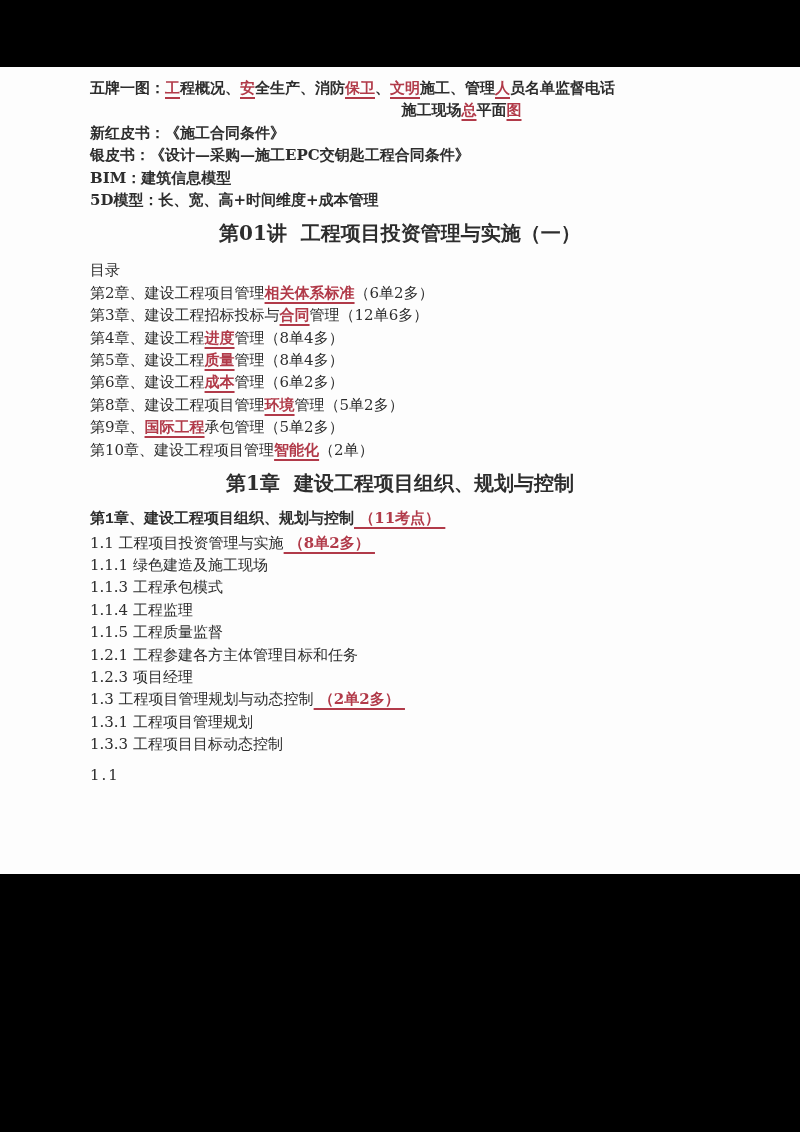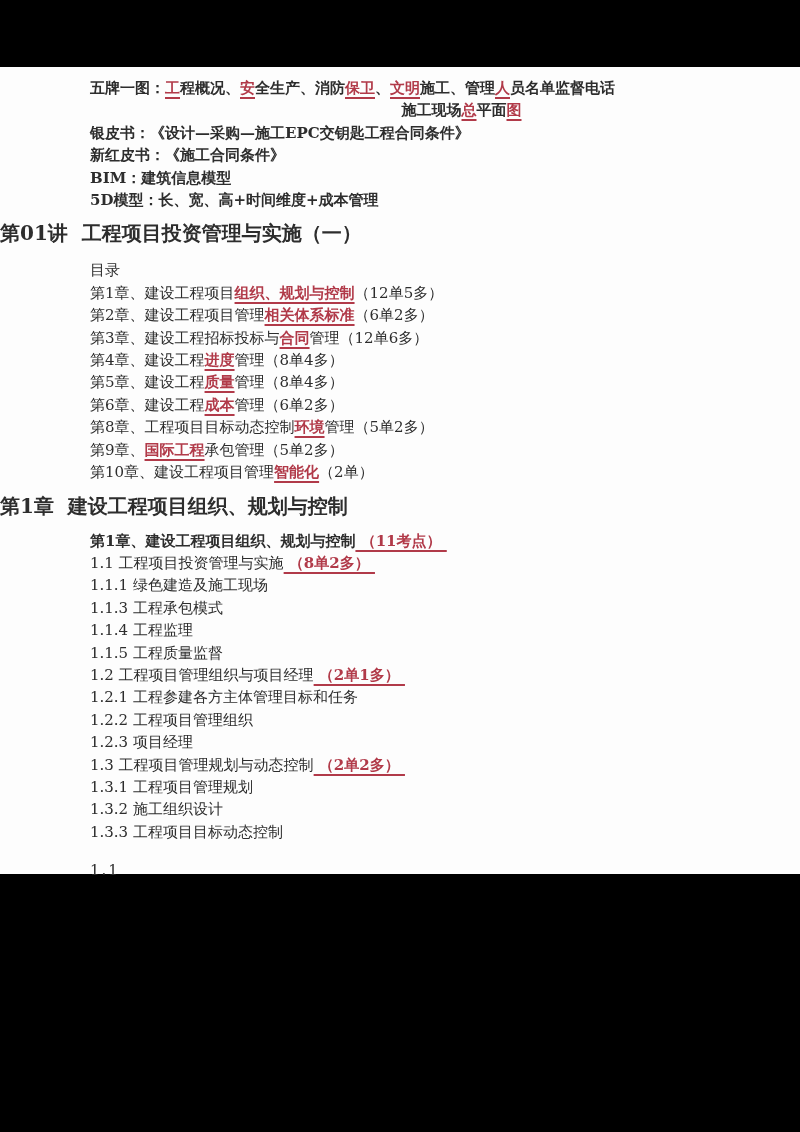--- a/index.html
+++ b/index.html
@@ -21,89 +21,86 @@
   }
   .content {
     padding: 10px 36px 0 90px;
     font-size: 15px;
     line-height: 22.4px;
   }
   .line { white-space: pre; min-height: 22.4px; }
   .line.indent { padding-left: 69px; text-align: center; }
   .line.boldline { font-weight: bold; }
   .plain { color: var(--ink, #2d2d2d); }
-  .bold { color: var(--ink, #2d2d2d); font-weight: bold; }
+  .bold { color: var(--ink, #2d2d2d); font-weight: bold; font-family: Liberation Mono, monospace; }
   .red {
     color: var(--red, #b13a49);
     font-weight: bold;
     text-decoration: underline;
     text-decoration-thickness: 1.5px;
     text-underline-offset: 3.5px;
   }
   .heading {
     font-size: 20px;
     font-weight: bold;
+    text-align: center;
     line-height: 36px;
     height: 36px;
     white-space: pre;
     margin-left: -90px;
     margin-right: -36px;
   }
   #heading-lecture { margin-top: 4px; margin-bottom: 8px; }
   #heading-chapter { margin-top: 4px; margin-bottom: 6px; }
-  .footer-num { margin-top: 16px; letter-spacing: 2px; min-height: 22.4px; }
+  .footer-num { margin-top: 8px; letter-spacing: 2px; min-height: 22.4px; }
 </style>
 </head>
 <body style="--letterbox: #000000; --paper: #fdfdfd; --ink: #2d2d2d; --red: #b13a49;">
 
 <div id="letterbox-top" class="letterbox"></div>
 
 <div class="paper">
   <div class="content">
 
     <div>
         <div class="line boldline"><span class="plain">五牌一图：</span><span class="red">工</span><span class="plain">程概况、</span><span class="red">安</span><span class="plain">全生产、消防</span><span class="red">保卫</span><span class="plain">、</span><span class="red">文明</span><span class="plain">施工、管理</span><span class="red">人</span><span class="plain">员名单监督电话</span></div>
         <div class="line indent boldline"><span class="plain">施工现场</span><span class="red">总</span><span class="plain">平面</span><span class="red">图</span></div>
+        <div class="line boldline"><span class="plain">新红皮书：《施工合同条件》</span></div>
         <div class="line boldline"><span class="plain">银皮书：《设计—采购—施工EPC交钥匙工程合同条件》</span></div>
-        <div class="line boldline"><span class="plain">新红皮书：《施工合同条件》</span></div>
         <div class="line boldline"><span class="plain">BIM：建筑信息模型</span></div>
         <div class="line boldline"><span class="plain">5D模型：长、宽、高+时间维度+成本管理</span></div>
       </div>
 
     <div class="heading" id="heading-lecture">第01讲  工程项目投资管理与实施（一）</div>
 
     <div>
         <div class="line"><span class="plain">目录</span></div>
-        <div class="line"><span class="plain">第1章、建设工程项目</span><span class="red">组织、规划与控制</span><span class="plain">（12单5多）</span></div>
         <div class="line"><span class="plain">第2章、建设工程项目管理</span><span class="red">相关体系标准</span><span class="plain">（6单2多）</span></div>
         <div class="line"><span class="plain">第3章、建设工程招标投标与</span><span class="red">合同</span><span class="plain">管理（12单6多）</span></div>
         <div class="line"><span class="plain">第4章、建设工程</span><span class="red">进度</span><span class="plain">管理（8单4多）</span></div>
         <div class="line"><span class="plain">第5章、建设工程</span><span class="red">质量</span><span class="plain">管理（8单4多）</span></div>
         <div class="line"><span class="plain">第6章、建设工程</span><span class="red">成本</span><span class="plain">管理（6单2多）</span></div>
-        <div class="line"><span class="plain">第8章、工程项目目标动态控制</span><span class="red">环境</span><span class="plain">管理（5单2多）</span></div>
+        <div class="line"><span class="plain">第8章、建设工程项目管理</span><span class="red">环境</span><span class="plain">管理（5单2多）</span></div>
         <div class="line"><span class="plain">第9章、</span><span class="red">国际工程</span><span class="plain">承包管理（5单2多）</span></div>
         <div class="line"><span class="plain">第10章、建设工程项目管理</span><span class="red">智能化</span><span class="plain">（2单）</span></div>
       </div>
 
     <div class="heading" id="heading-chapter">第1章  建设工程项目组织、规划与控制</div>
 
     <div>
         <div class="line"><span class="bold">第1章、建设工程项目组织、规划与控制</span><span class="red"> （11考点） </span></div>
         <div class="line"><span class="plain">1.1 工程项目投资管理与实施</span><span class="red"> （8单2多） </span></div>
         <div class="line"><span class="plain">1.1.1 绿色建造及施工现场</span></div>
         <div class="line"><span class="plain">1.1.3 工程承包模式</span></div>
         <div class="line"><span class="plain">1.1.4 工程监理</span></div>
         <div class="line"><span class="plain">1.1.5 工程质量监督</span></div>
-        <div class="line"><span class="plain">1.2 工程项目管理组织与项目经理</span><span class="red"> （2单1多） </span></div>
         <div class="line"><span class="plain">1.2.1 工程参建各方主体管理目标和任务</span></div>
-        <div class="line"><span class="plain">1.2.2 工程项目管理组织</span></div>
         <div class="line"><span class="plain">1.2.3 项目经理</span></div>
         <div class="line"><span class="plain">1.3 工程项目管理规划与动态控制</span><span class="red"> （2单2多） </span></div>
         <div class="line"><span class="plain">1.3.1 工程项目管理规划</span></div>
-        <div class="line"><span class="plain">1.3.2 施工组织设计</span></div>
         <div class="line"><span class="plain">1.3.3 工程项目目标动态控制</span></div>
       </div>
 
     <div class="footer-num">1.1</div>
 
   </div>
 </div>
 
 <div id="letterbox-bottom" class="letterbox"></div>
 

